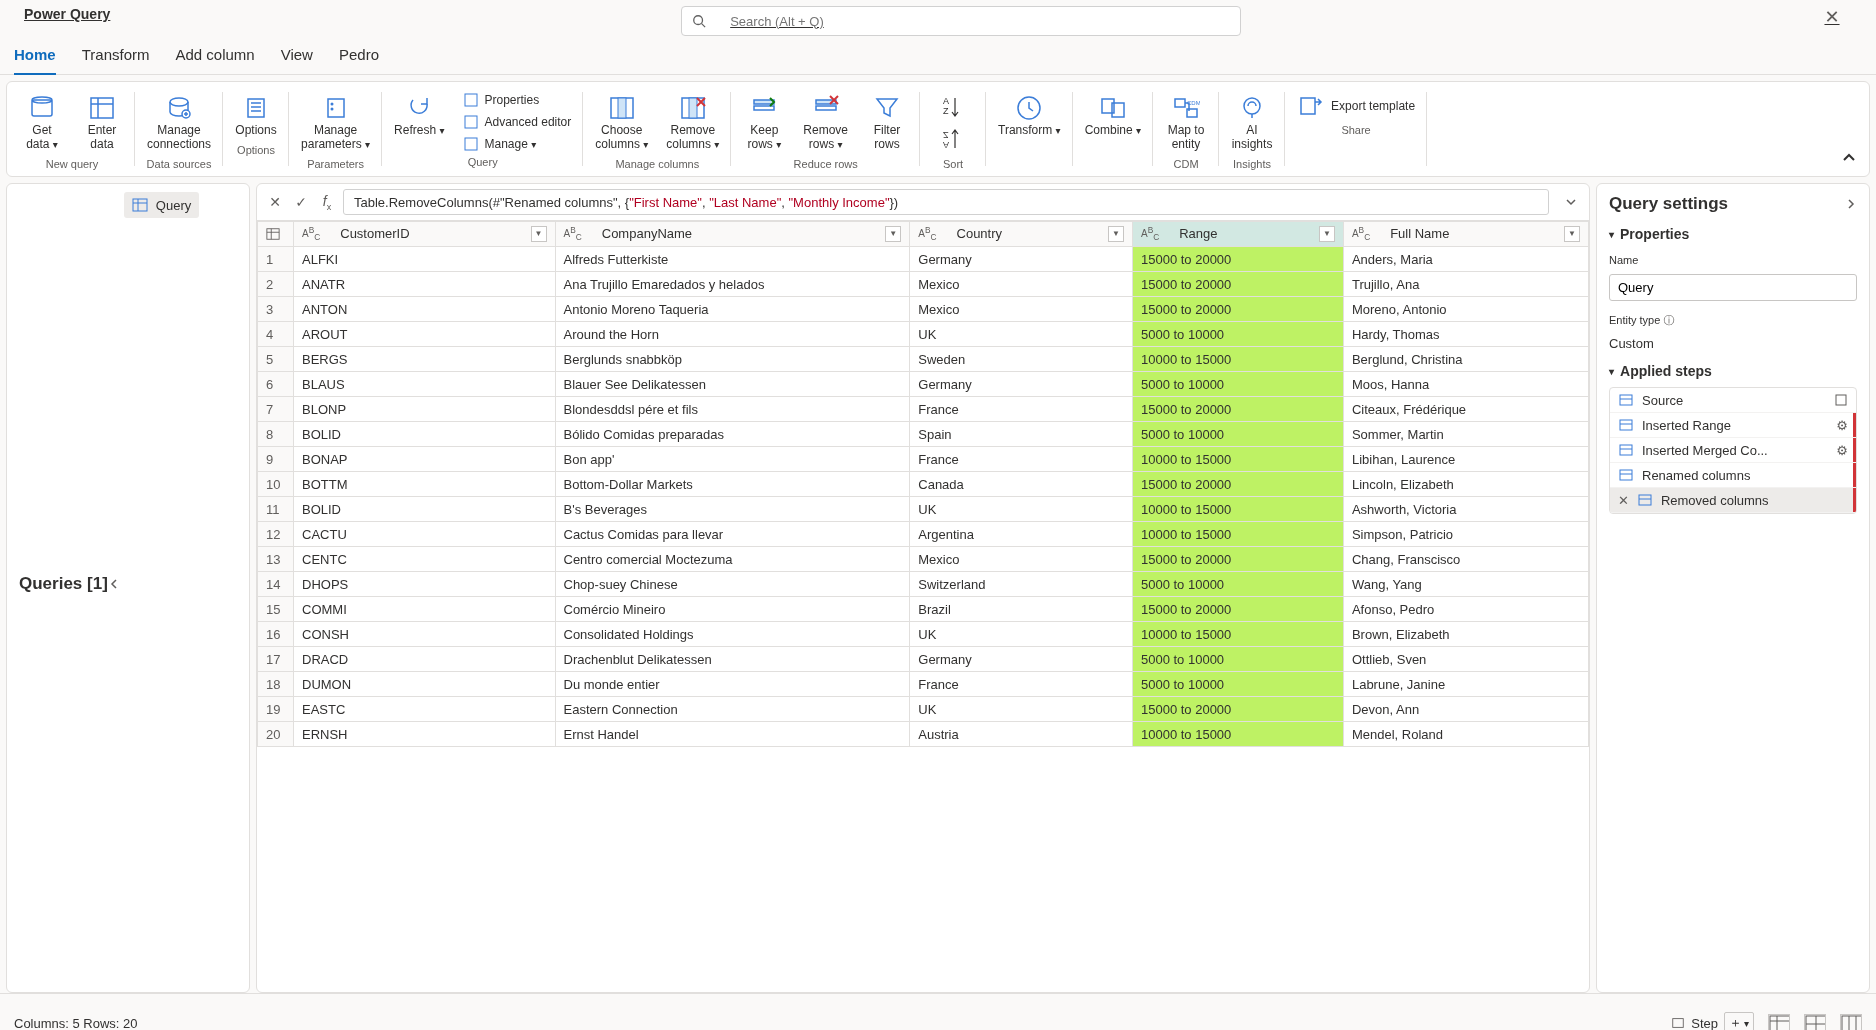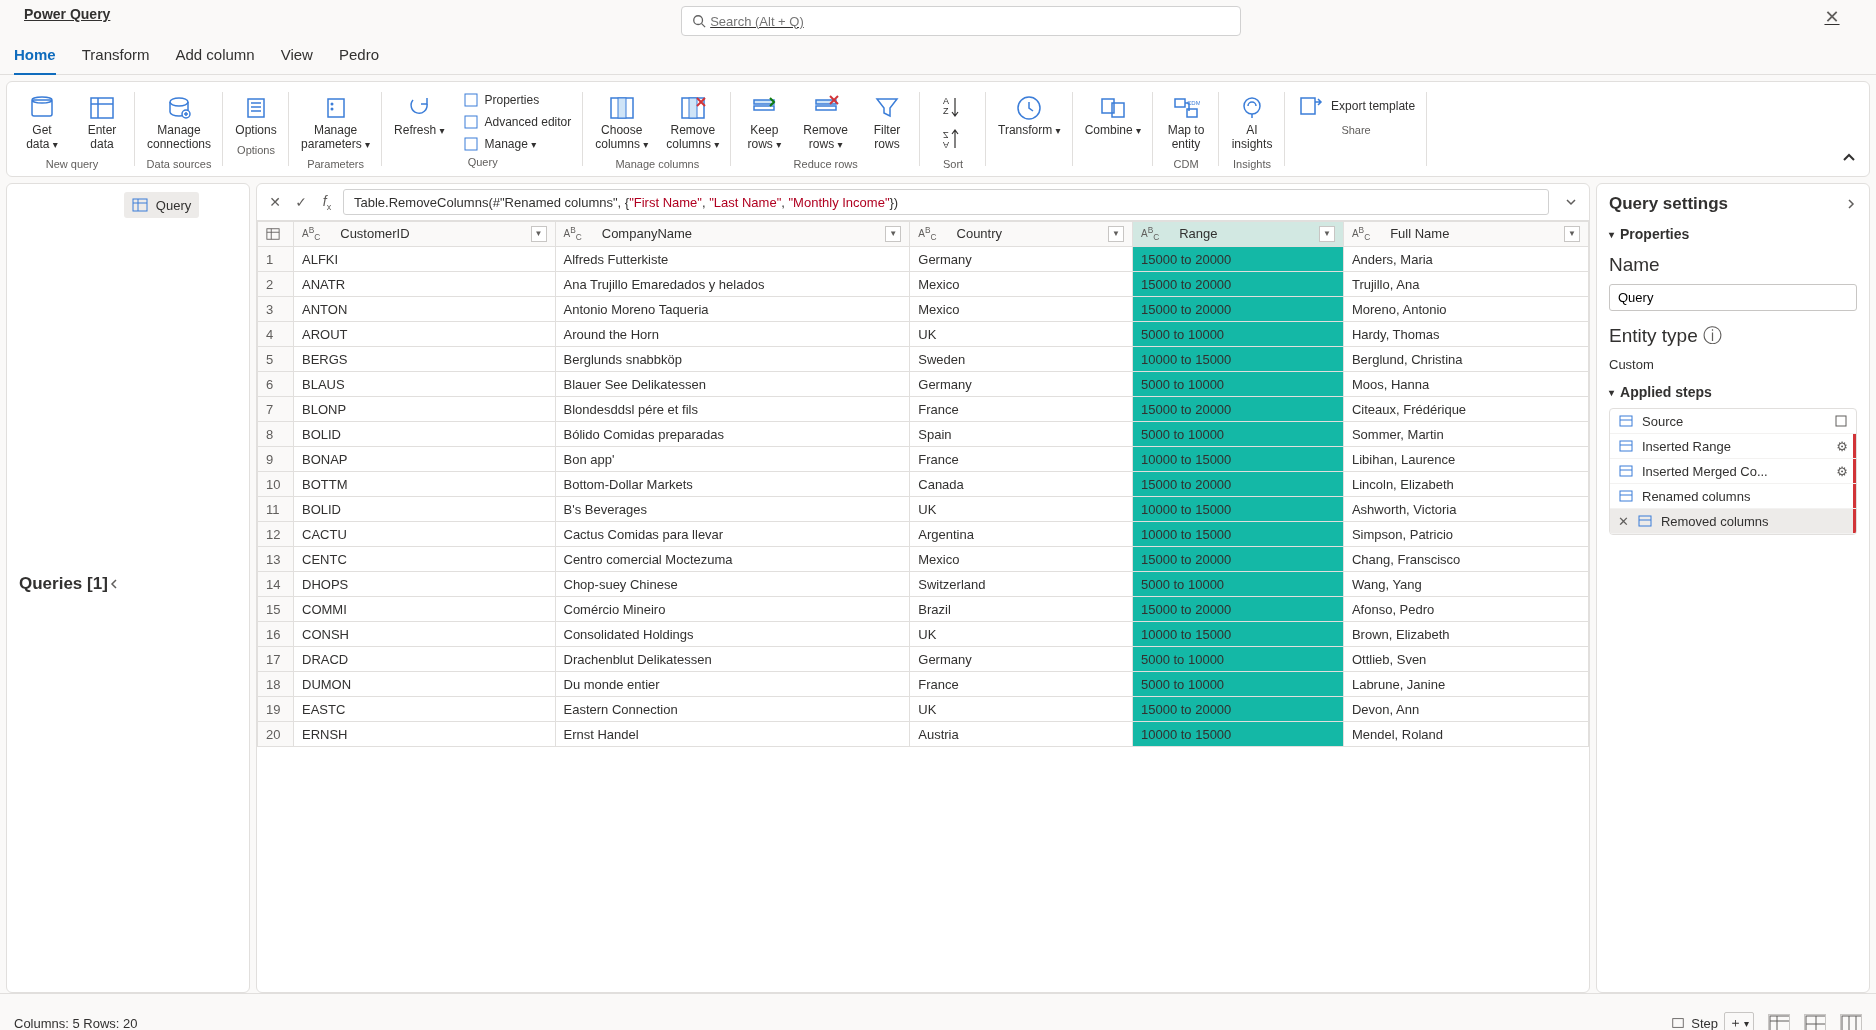--- a/index.html
+++ b/index.html
@@ -1,20 +1,20 @@
 <!DOCTYPE html>
 <html><head>
 <meta charset="utf-8">
 <style>
 * { margin: 0; padding: 0; box-sizing: border-box; font-family: "Segoe UI", Arial, sans-serif; }
 body { background: #faf9f8; font-size: 13px; color: #323130; }
 
 .titlebar { display: flex; padding: 6px 24px; height: 38px; text-decoration: underline; }
 .titlebar-title { font-size: 14px; font-weight: 600; }
-.searchbox { margin-left: auto; margin-right: auto; display: flex; align-items: center; background: #fff; border: 1px solid #d1d1d1; border-radius: 4px; width: 560px; height: 30px; padding: 0 10px; color: #616161; gap: 4px; }
+.searchbox { margin-left: auto; margin-right: auto; display: flex; align-items: center; background: #fff; border: 1px solid #d1d1d1; border-radius: 4px; width: 560px; height: 30px; padding: 0 10px; color: #616161; gap: 24px; }
 .searchbox input { border: none; outline: none; flex: 1; font-size: 13px; color: #616161; background: transparent; }
 .close-btn { color: #605e5c; font-size: 18px; cursor: pointer; width: 40px; text-align: center; }
 
 .tabbar { display: flex; gap: 26px; padding: 2px 14px 0 14px; border-bottom: 1px solid #e1dfdd; }
 .tab { padding: 6px 0 10px 0; font-size: 15px; cursor: pointer; }
 .tab.active { color: #0f6cbd; border-bottom: 2px solid #0f6cbd; margin-bottom: -1px; font-weight: 700; }
 
 .ribbon { display: flex; background: #fff; border: 1px solid #e1dfdd; border-radius: 6px; margin: 6px; padding: 4px 2px; align-items: stretch; }
 .ribbon-group { display: flex; flex-direction: column; align-items: center; padding: 4px 6px 2px 6px; position: relative; }
 .ribbon-group:not(:last-child)::after { content:""; position:absolute; right:0; top:6px; bottom:6px; width:1px; background:#e1dfdd; }
@@ -47,26 +47,26 @@
 .grid { overflow:auto; flex:1; }
 table.datagrid { border-collapse: collapse; width: 100%; }
 .datagrid th, .datagrid td { border: 1px solid #e1dfdd; padding: 3px 8px; font-size:13px; text-align:left; height:25px; white-space:nowrap; }
 .datagrid th { background:#faf9f8; font-weight:400; position:relative; }
 .datagrid th.selected { background:#d2e8e2; }
 .row-header { background:#faf9f8; text-align:center; width:36px; color:#605e5c; }
 .corner { background:#faf9f8; text-align:center; }
 .th-content { display:flex; align-items:center; gap:20px; }
 .th-type { font-size:10px; color:#605e5c; }
 .filter-drop { margin-left:auto; border:1px solid #c8c6c4; width:16px; height:16px; display:flex; align-items:center; justify-content:center; font-size:8px; color:#605e5c; cursor:pointer; background:#fff; }
-td.selected-col { background:#14b8a6; }
+td.selected-col { background:#bef264; }
 
 .settings-panel { width: 274px; background:#fff; border:1px solid #e1dfdd; border-radius:6px; padding:10px 12px; display:flex; flex-direction:column; gap:8px; }
 .settings-title { display:flex; align-items:center; justify-content:space-between; font-weight:600; font-size:17px; }
 .section-head { display:flex; align-items:center; gap:6px; font-weight:600; font-size:14px; margin-top:4px; }
-.prop-label { font-size:19px; margin-top:4px; }
+.prop-label { font-size:11px; margin-top:4px; }
 .prop-input { width:100%; border:1px solid #c8c6c4; border-radius:3px; padding:5px 8px; font-size:13px; }
 .steps { border:1px solid #e1dfdd; border-radius:4px; overflow:hidden; }
 .step { display:flex; align-items:center; gap:8px; padding:4px 8px; border-bottom:1px solid #f3f2f1; position:relative; cursor:pointer; }
 .step.active { background:#edebe9; }
 .step-bar { position:absolute; right:0; top:0; bottom:0; width:3px; }
 .step-bar.red { background:#d13438; }
 .step .gear { margin-left:auto; color:#605e5c; }
 
 .statusbar { display:flex; align-items:center; padding:18px 14px; font-size:13px; color:#323130; border-top:1px solid #e1dfdd; gap:16px; }
 .statusbar .right { margin-left:auto; display:flex; align-items:center; gap:14px; }

